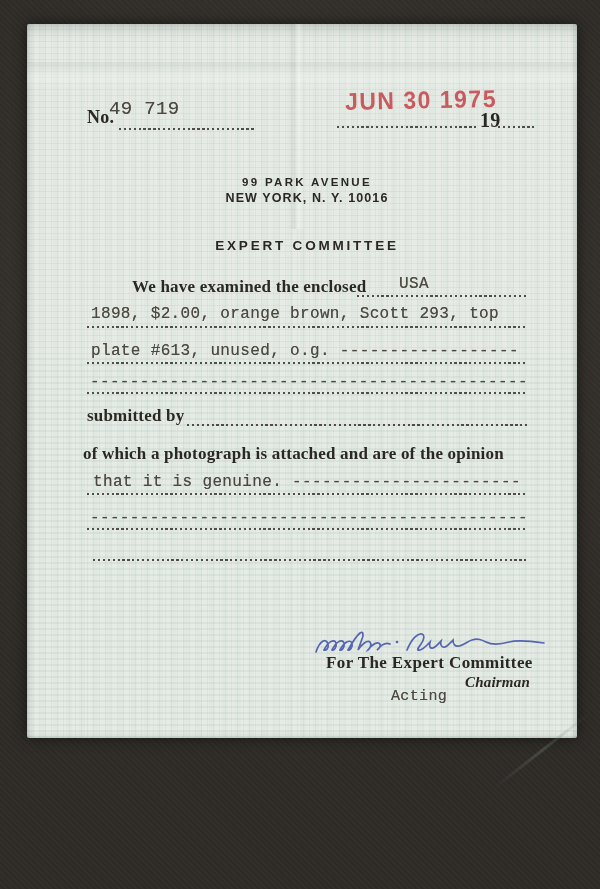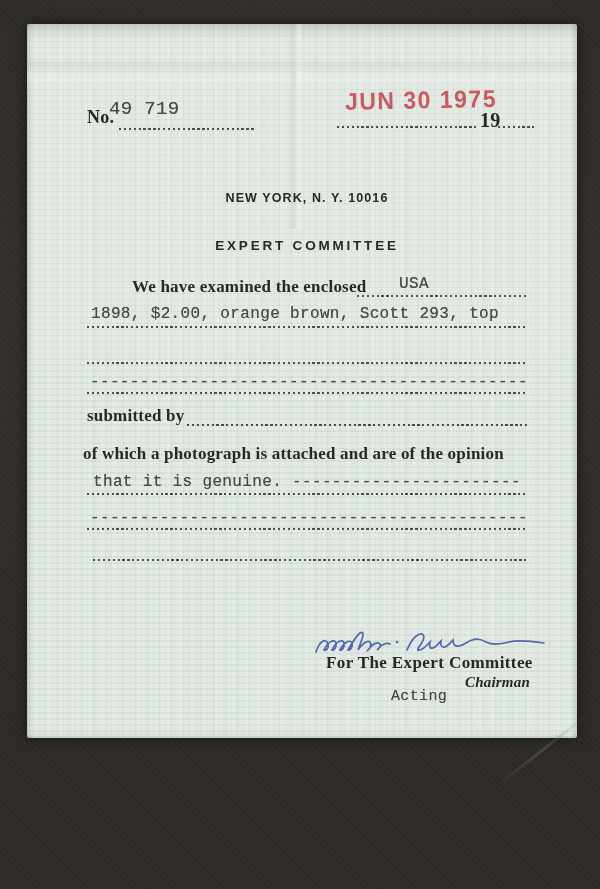--- a/index.html
+++ b/index.html
@@ -124,29 +124,31 @@
 
     <div class="abs print" id="no-label">No.</div>
     <div class="abs typed" id="no-number">49 719</div>
     <div class="abs dots" id="no-dots"></div>
 
     <div class="abs" id="date-stamp">JUN 30 1975</div>
     <div class="abs dots" id="date-dots-1"></div>
     <div class="abs print" id="year-prefix">19</div>
     <div class="abs dots" id="date-dots-2"></div>
 
+    <div class="abs heading" id="org-addr1">99 PARK AVENUE</div>
     <div class="abs heading" id="org-addr2">NEW YORK, N. Y. 10016</div>
     <div class="abs heading" id="committee">EXPERT COMMITTEE</div>
 
     <div class="abs print" id="examined-prefix">We have examined the enclosed</div>
     <div class="abs typed" id="examined-value">USA</div>
     <div class="abs dots" id="examined-dots"></div>
 
     <div class="abs typed" id="desc1">1898, $2.00, orange brown, Scott 293, top</div>
     <div class="abs dots" id="desc1-dots"></div>
+    <div class="abs typed" id="desc2">plate #613, unused, o.g. ------------------</div>
     <div class="abs dots" id="desc2-dots"></div>
     <div class="abs typed" id="filler1">--------------------------------------------</div>
     <div class="abs dots" id="filler1-dots"></div>
 
     <div class="abs print" id="submitted-label">submitted by</div>
     <div class="abs dots" id="submitted-dots"></div>
 
     <div class="abs typed" id="opinion-value">that it is genuine. -----------------------</div>
     <div class="abs print" id="opinion-sentence">of which a photograph is attached and are of the opinion</div>
     <div class="abs dots" id="opinion-dots"></div>

